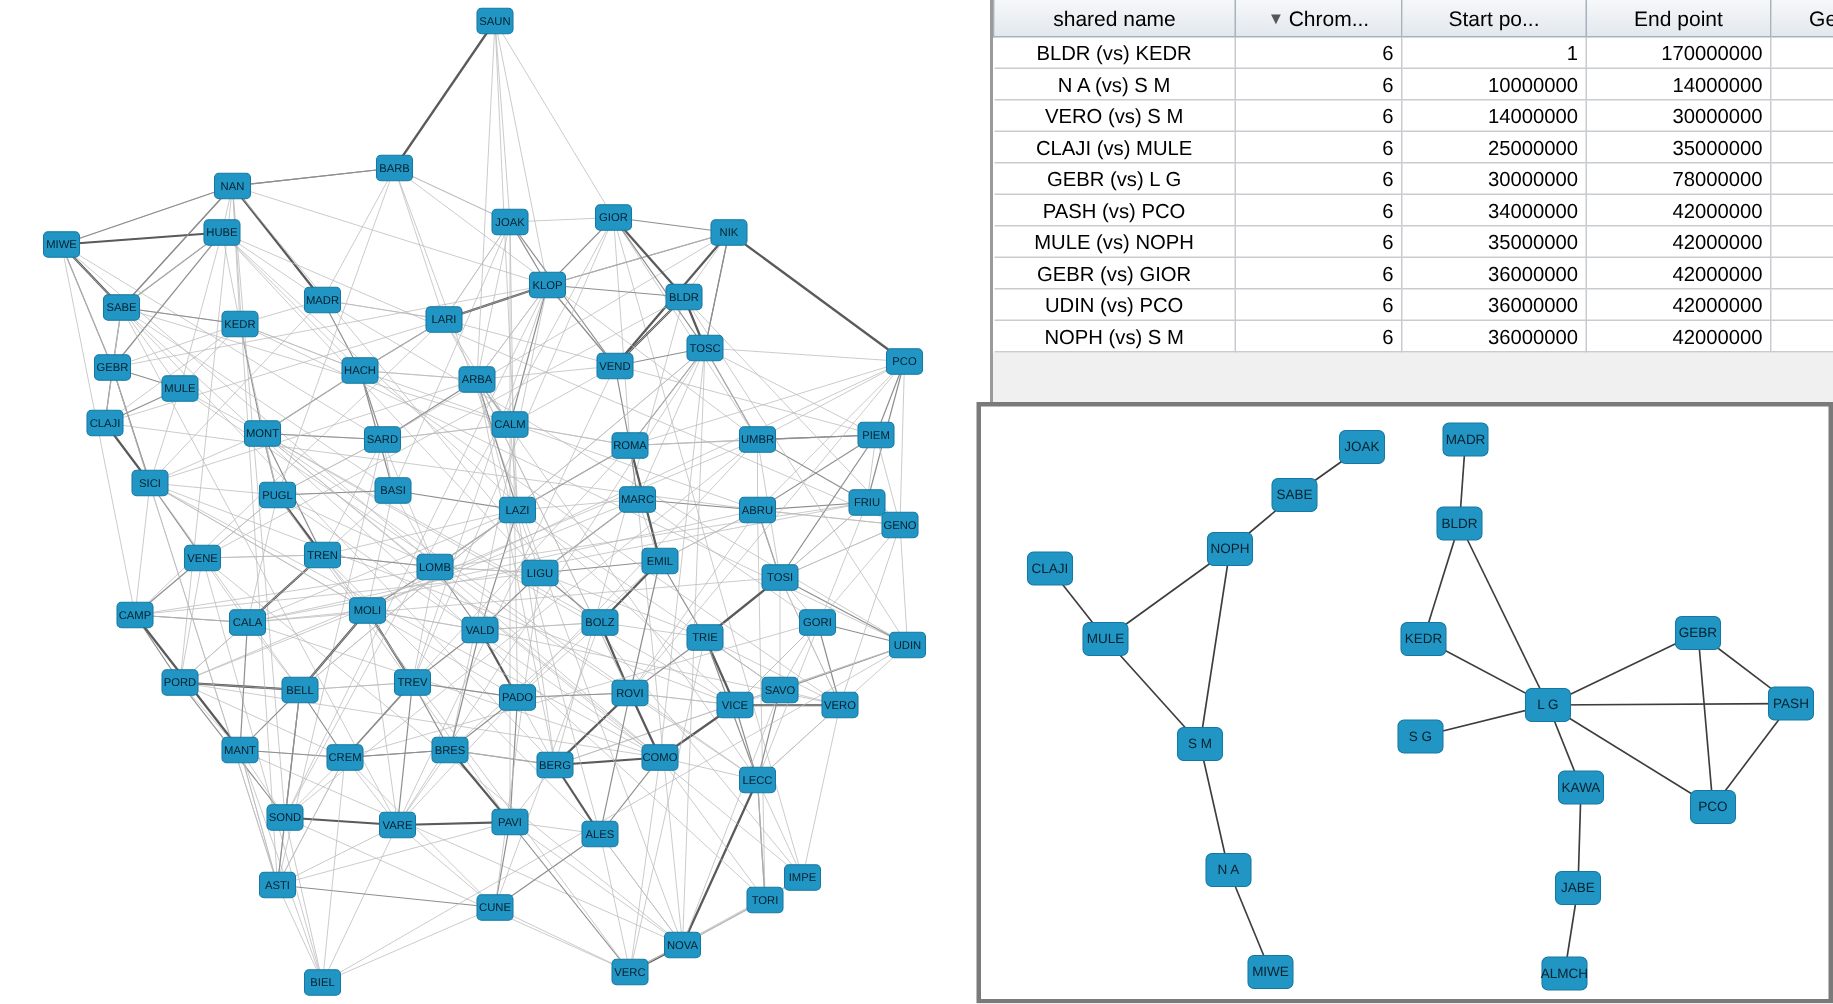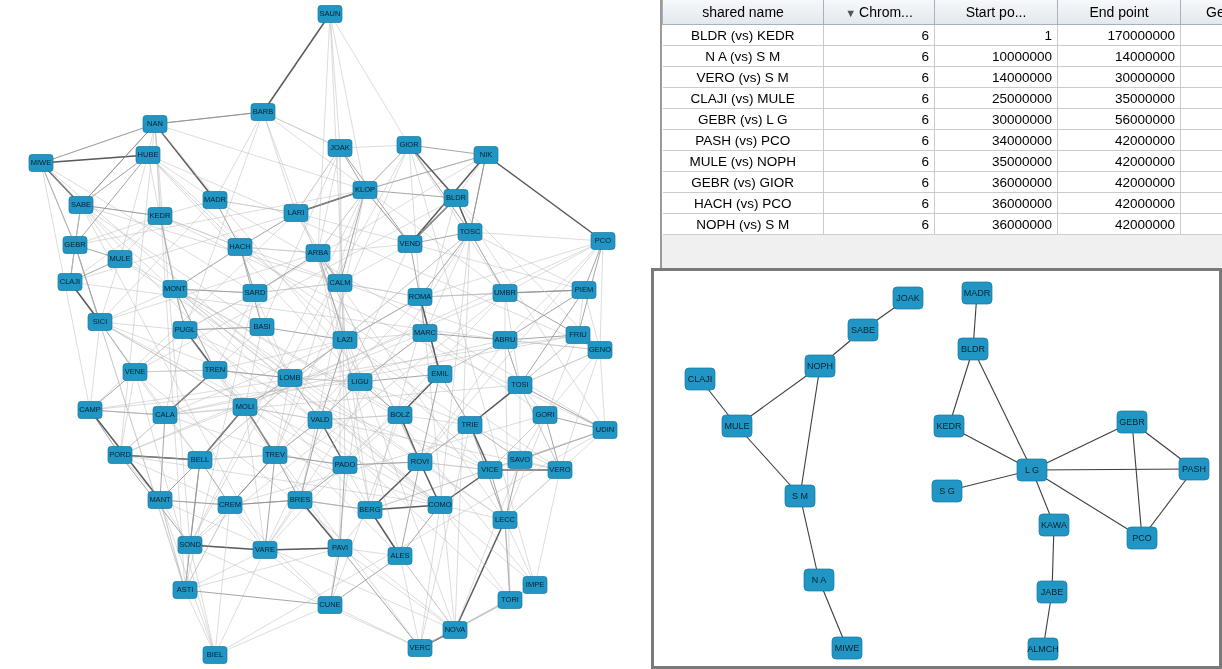--- a/index.html
+++ b/index.html
@@ -795,21 +795,21 @@
             <td class="txt">CLAJI (vs) MULE</td>
             <td class="num">6</td>
             <td class="num">25000000</td>
             <td class="num">35000000</td>
             <td class="num">5.9</td>
           </tr>
           <tr>
             <td class="txt">GEBR (vs) L G</td>
             <td class="num">6</td>
             <td class="num">30000000</td>
-            <td class="num">56000000</td>
+            <td class="num">78000000</td>
             <td class="num">16.9</td>
           </tr>
           <tr>
             <td class="txt">PASH (vs) PCO</td>
             <td class="num">6</td>
             <td class="num">34000000</td>
             <td class="num">42000000</td>
             <td class="num">11.4</td>
           </tr>
           <tr>
@@ -820,21 +820,21 @@
             <td class="num">10.5</td>
           </tr>
           <tr>
             <td class="txt">GEBR (vs) GIOR</td>
             <td class="num">6</td>
             <td class="num">36000000</td>
             <td class="num">42000000</td>
             <td class="num">8.9</td>
           </tr>
           <tr>
-            <td class="txt">HACH (vs) PCO</td>
+            <td class="txt">UDIN (vs) PCO</td>
             <td class="num">6</td>
             <td class="num">36000000</td>
             <td class="num">42000000</td>
             <td class="num">8.4</td>
           </tr>
           <tr>
             <td class="txt">NOPH (vs) S M</td>
             <td class="num">6</td>
             <td class="num">36000000</td>
             <td class="num">42000000</td>

